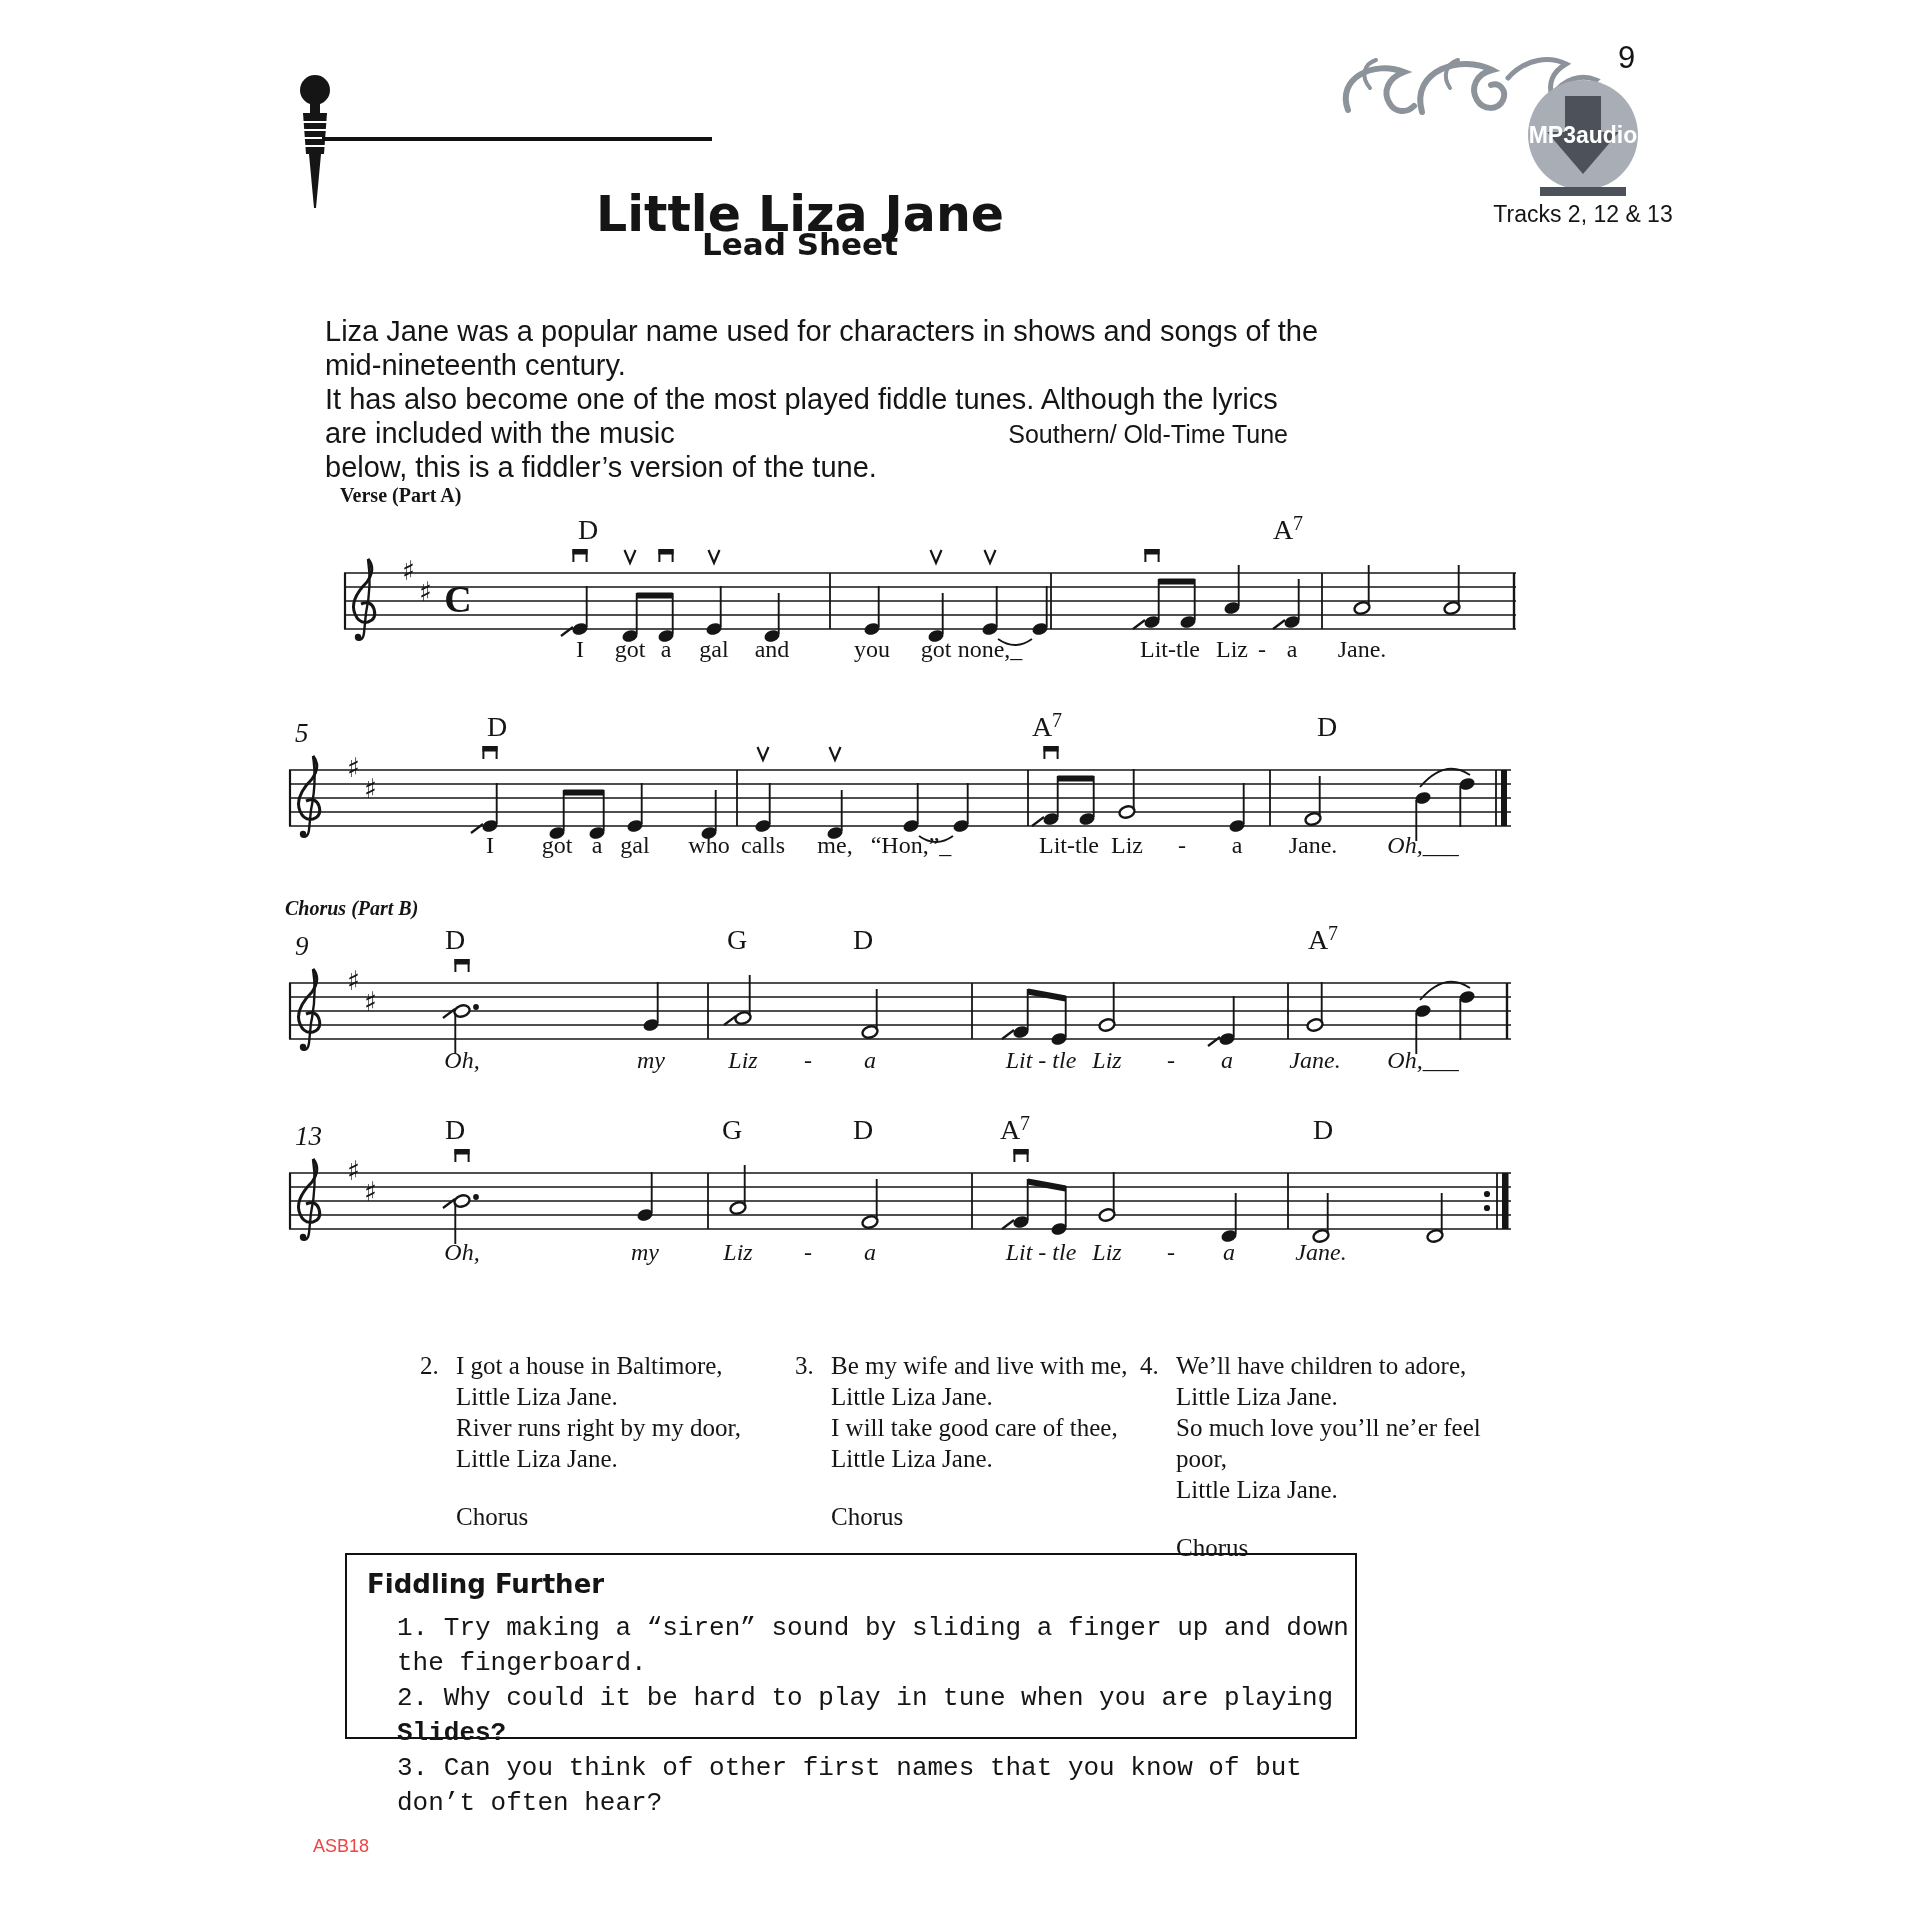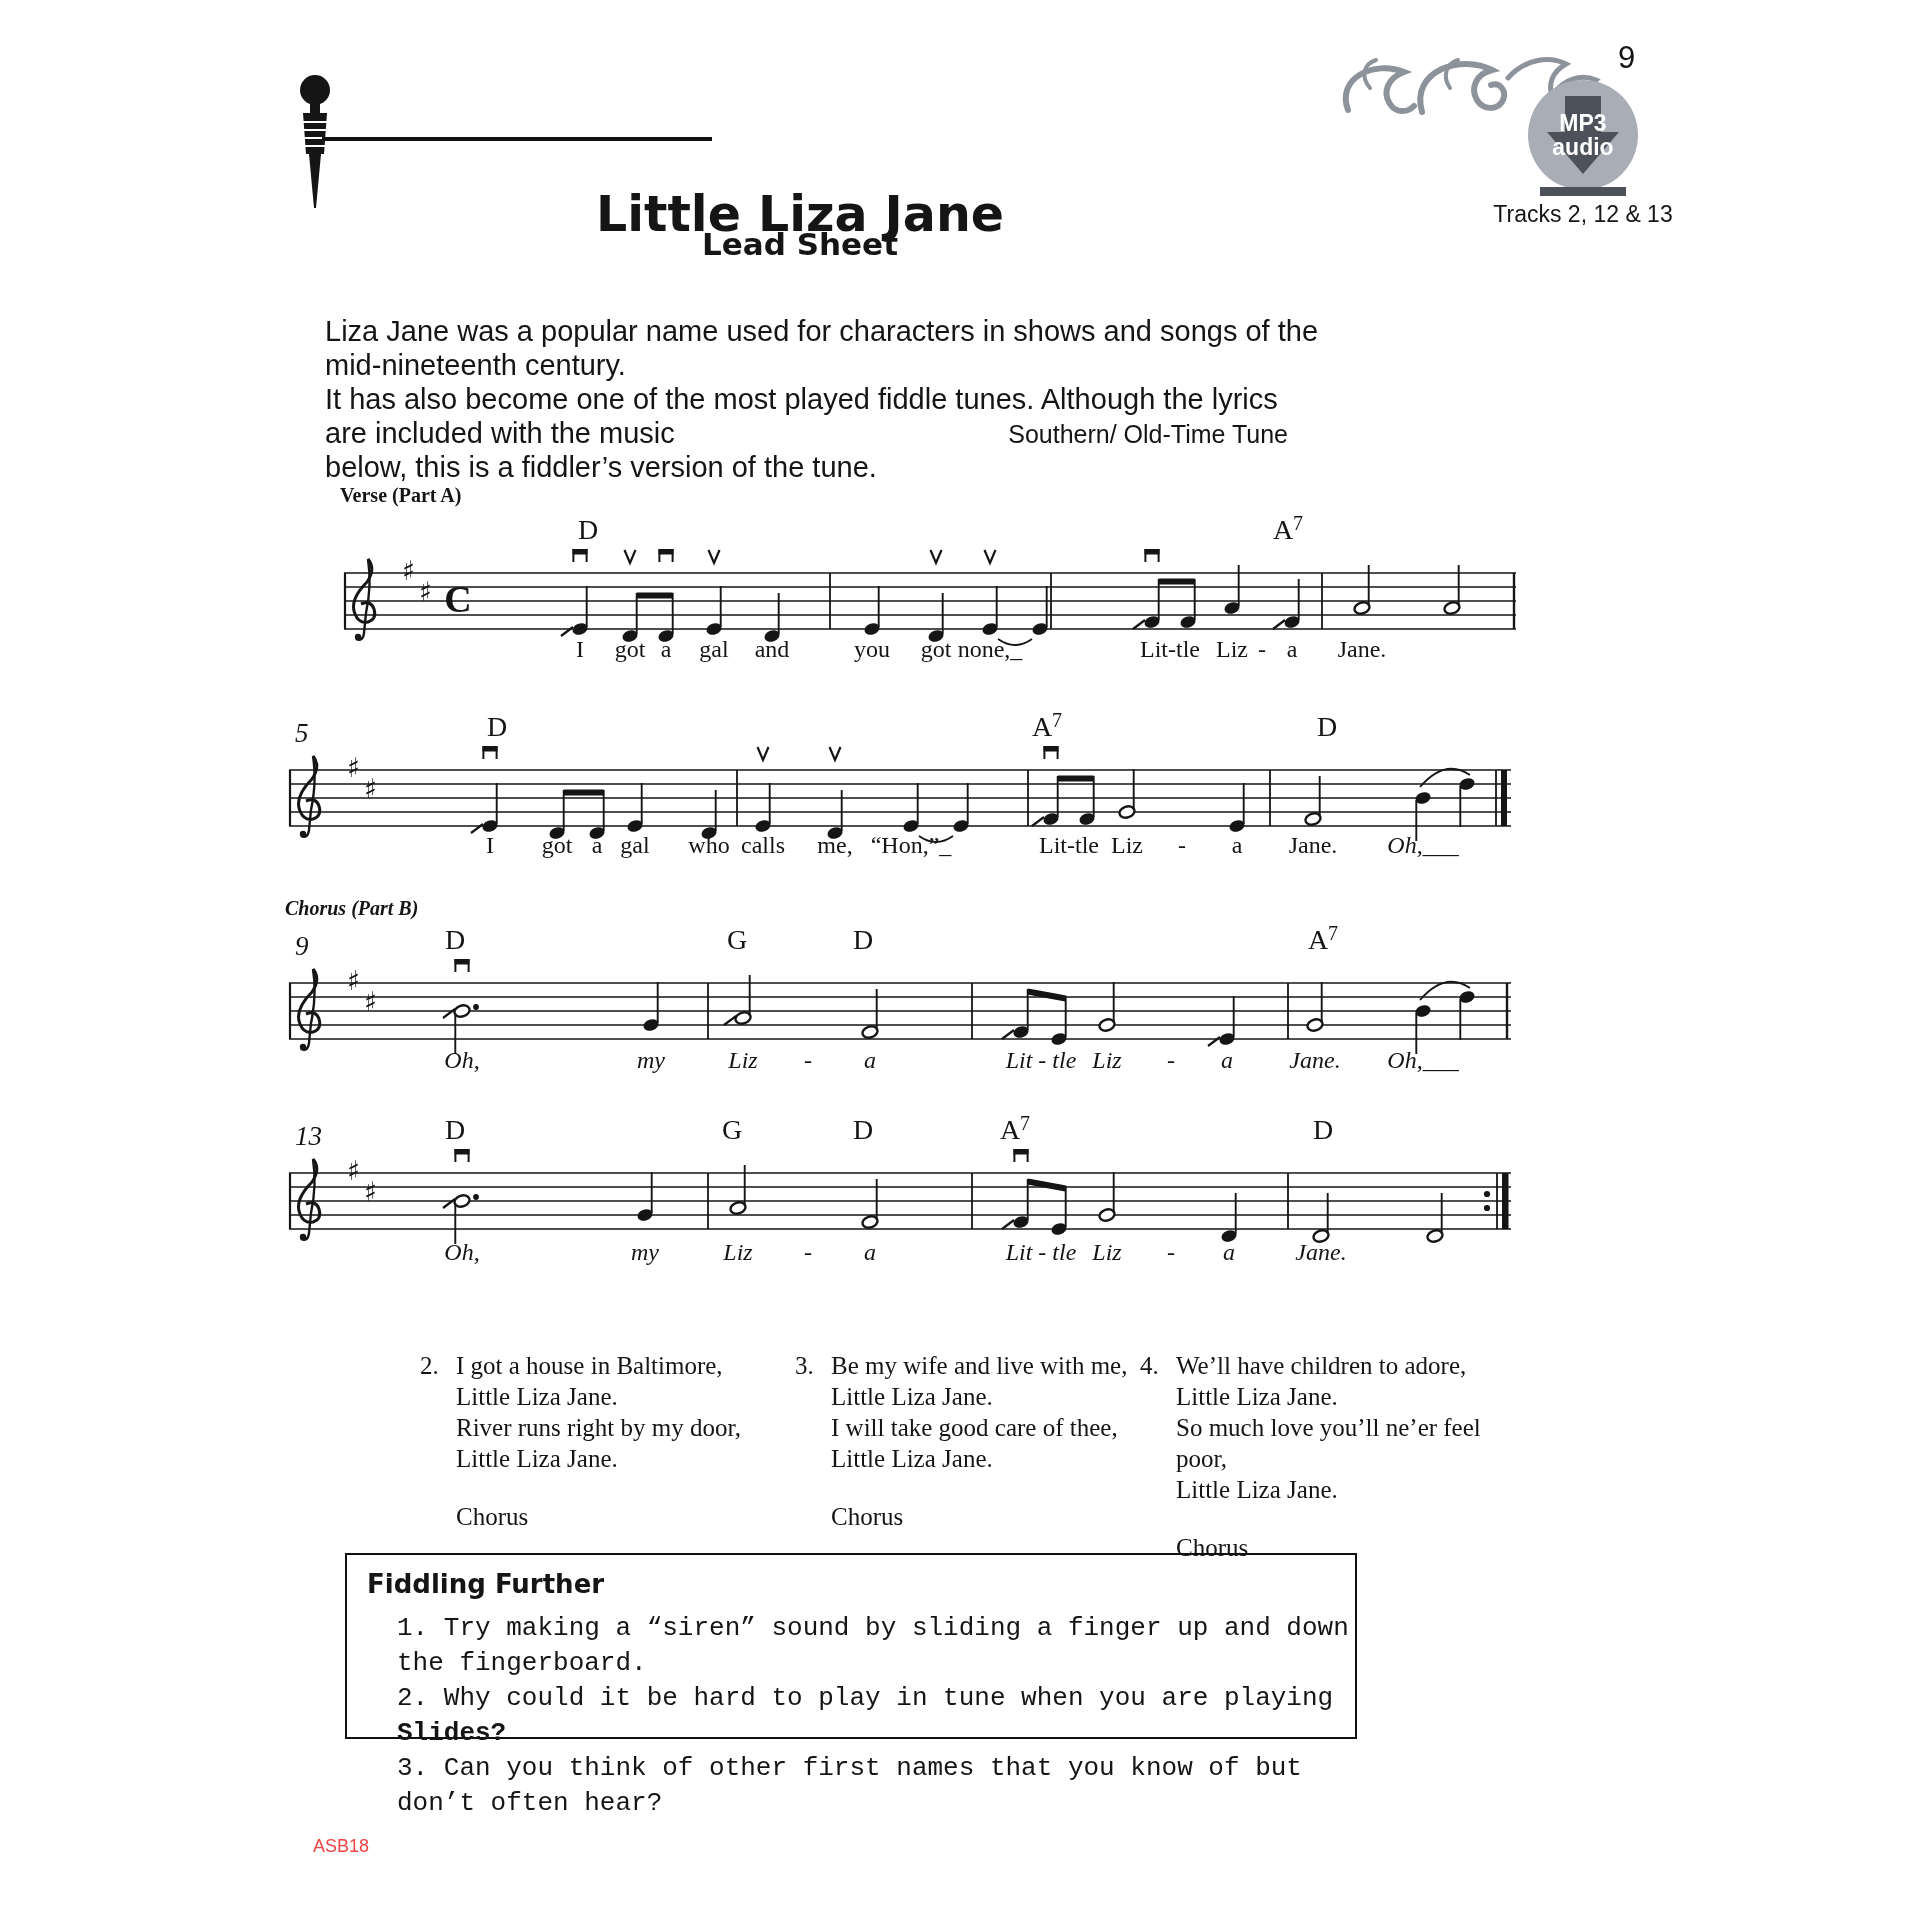--- a/index.html
+++ b/index.html
@@ -17,21 +17,21 @@
   .tune-type{font-size:25px;}
   .part-label{font-family:"Liberation Serif",serif;font-weight:bold;font-size:20px;}
   .part-label.it{font-style:italic;}
   .vcol{position:absolute;width:370px;font-family:"Liberation Serif",serif;font-size:25px;line-height:31px;}
   .vnum{position:absolute;left:0;top:0;}
   .vlines{margin-left:36px;}
   .vchorus{margin-left:36px;margin-top:27px;}
   .fbox{border:2.5px solid #111;}
   .fbox-title{font-family:"DejaVu Sans",sans-serif;font-weight:bold;font-size:26px;margin:14px 0 0 20px;}
   .fbox-items{margin:12px 0 0 50px;font-size:26px;line-height:35px;font-family:Liberation Mono, monospace;}
-  .badge-circle{border-radius:50%;display:flex;flex-direction:column;align-items:center;justify-content:center;position:absolute;text-align:center;}
+  .badge-circle{border-radius:50%;display:flex;align-items:center;justify-content:center;position:absolute;text-align:center;}
   .badge-txt{position:relative;z-index:2;color:#fff;font-weight:bold;font-size:23px;line-height:24px;font-family:"Liberation Sans",sans-serif;}
   .page-num{font-size:31px;}
   .tracks{font-size:23px;text-align:center;}
   .footer-code{font-size:18px;color:#ef4444;}
   svg text{fill:#151515;}
 </style>
 </head>
 <body>
 
 <div class="page">

